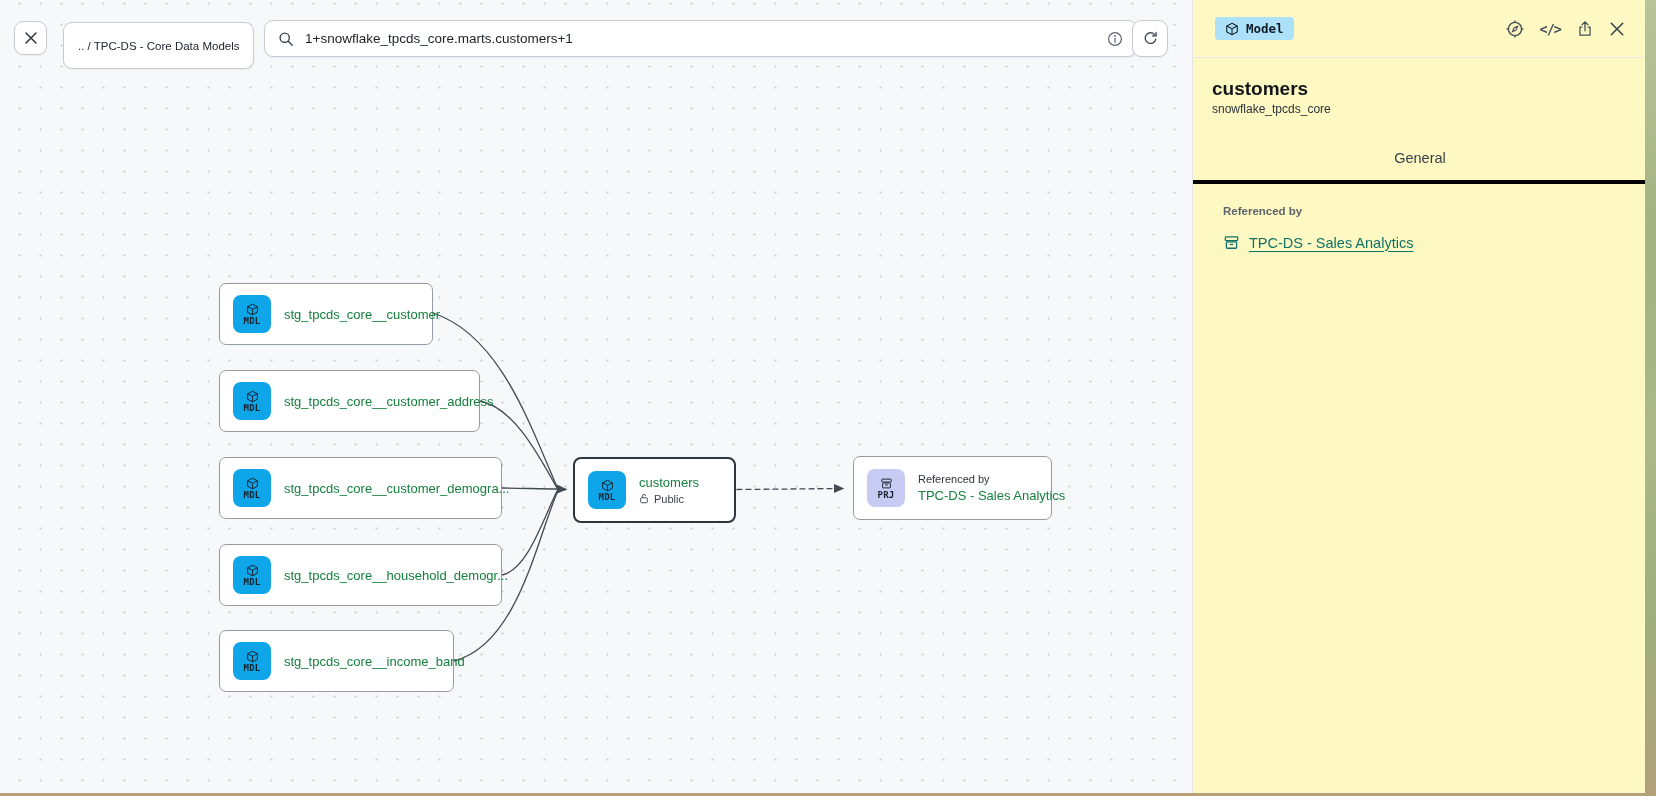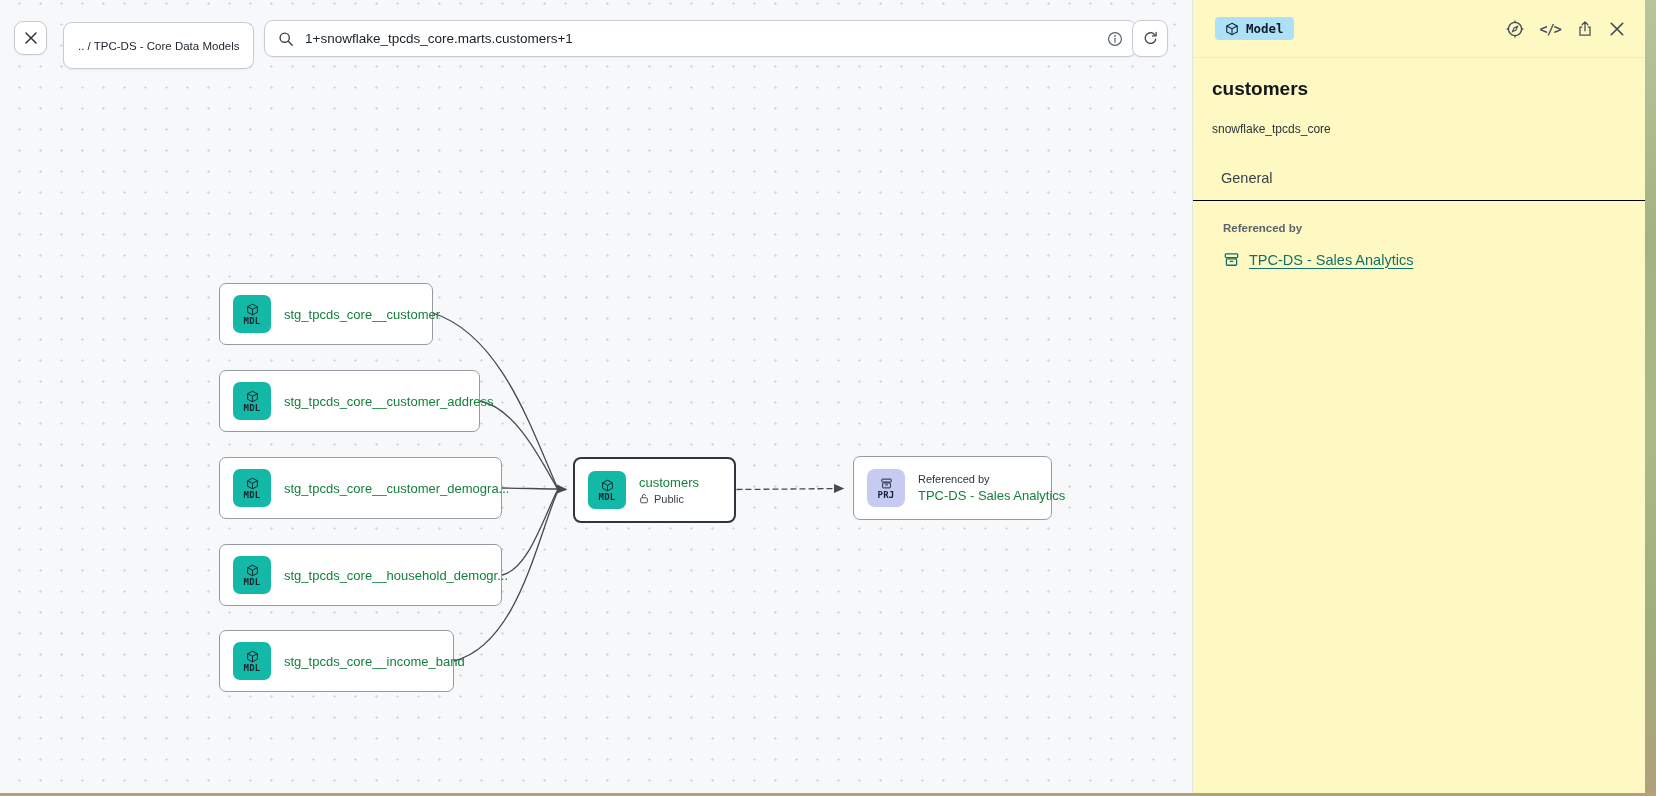--- a/index.html
+++ b/index.html
@@ -41,21 +41,21 @@
   .node{
     position:absolute;z-index:2;background:#fff;border:1px solid #959ba3;border-radius:7px;
     display:flex;align-items:center;gap:13px;padding:0 12px 0 13px;cursor:pointer;
   }
   .node.selected{border:2px solid #2e353d;border-radius:8px;}
   .nbadge{
     flex:none;width:38px;height:38px;border-radius:8px;
     display:flex;flex-direction:column;align-items:center;justify-content:center;
     color:#14242f;
   }
-  .nbadge.mdl{background:#14b8a6;border-radius:7px;}
+  .nbadge.mdl{background:#0ea5e9;}
   .nbadge.prj{background:#c7cbf4;}
   .nbadge .btxt{font-family:"DejaVu Sans Mono",monospace;font-size:9px;font-weight:bold;line-height:1;margin-top:1px;letter-spacing:.2px;}
   .node-label{font-size:13px;color:#15803d;white-space:nowrap;}
   .node-col{display:flex;flex-direction:column;gap:3px;}
   .node-sub{display:flex;align-items:flex-start;gap:5px;font-size:11px;color:#39424c;}
   .node-cap{font-size:11px;color:#2c343d;}
   
   .panel{
     position:relative;flex:none;width:453px;height:796px;background:#fef9c3;
     border-left:1px solid #e2e4e8;
@@ -67,22 +67,22 @@
   .type-badge{
     display:inline-flex;align-items:center;gap:7px;background:#ade1f9;color:#101d26;
     border-radius:4px;padding:4px 10px;font-family:"DejaVu Sans Mono",monospace;
     font-size:12.5px;font-weight:bold;
   }
   .hdr-icons{display:flex;align-items:center;gap:15px;color:#454f59;}
   .hdr-icons .hbtn{display:flex;align-items:center;justify-content:center;background:none;border:none;padding:0;cursor:pointer;color:#454f59;}
   .code-glyph{font-family:"DejaVu Sans Mono",monospace;font-size:13.5px;font-weight:bold;letter-spacing:-1px;}
   .title-block{padding:20px 22px 0 19px;}
   .panel-title{margin:0;font-size:19px;font-weight:bold;color:#14181c;}
-  .panel-sub{margin-top:22px;font-size:12px;color:#2b333b;}
-  .tabs{display:flex;margin-top:24px;border-bottom:1px solid #000000;padding-left:2px;}
+  .panel-sub{margin-top:2px;font-size:12px;color:#2b333b;}
+  .tabs{display:flex;margin-top:24px;border-bottom:4px solid #000000;padding-left:2px;justify-content:center;}
   .tab{
     display:flex;align-items:center;gap:8px;padding:10px 26px 12px 26px;
     font-size:14.5px;color:#39414a;cursor:pointer;border-bottom:3px solid transparent;margin-bottom:-1px;
   }
   .tab.active{color:#0f7269;font-weight:bold;border-bottom-color:#0f7269;}
   .tab-badge{
     background:#0f7269;color:#fff;font-size:11px;font-weight:bold;
     border-radius:10px;padding:2.5px 7.5px;line-height:1;
   }
   .panel-body{padding:21px 22px 0 30px;}

